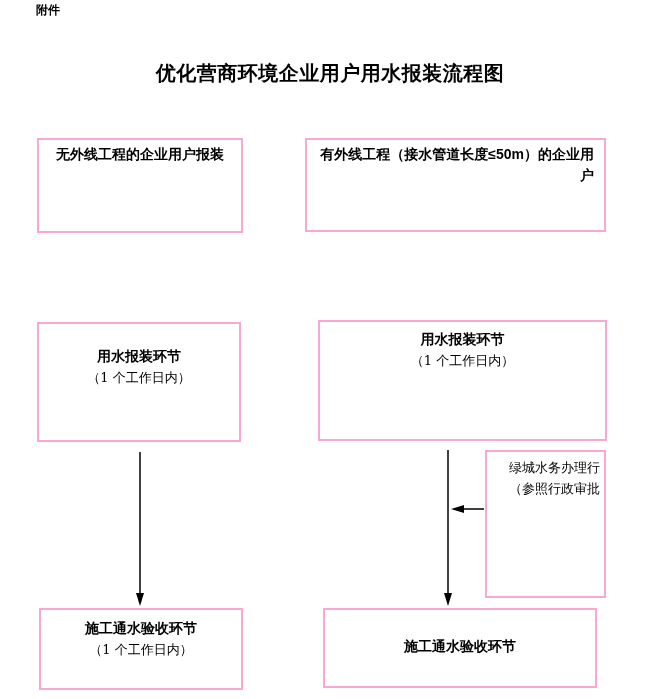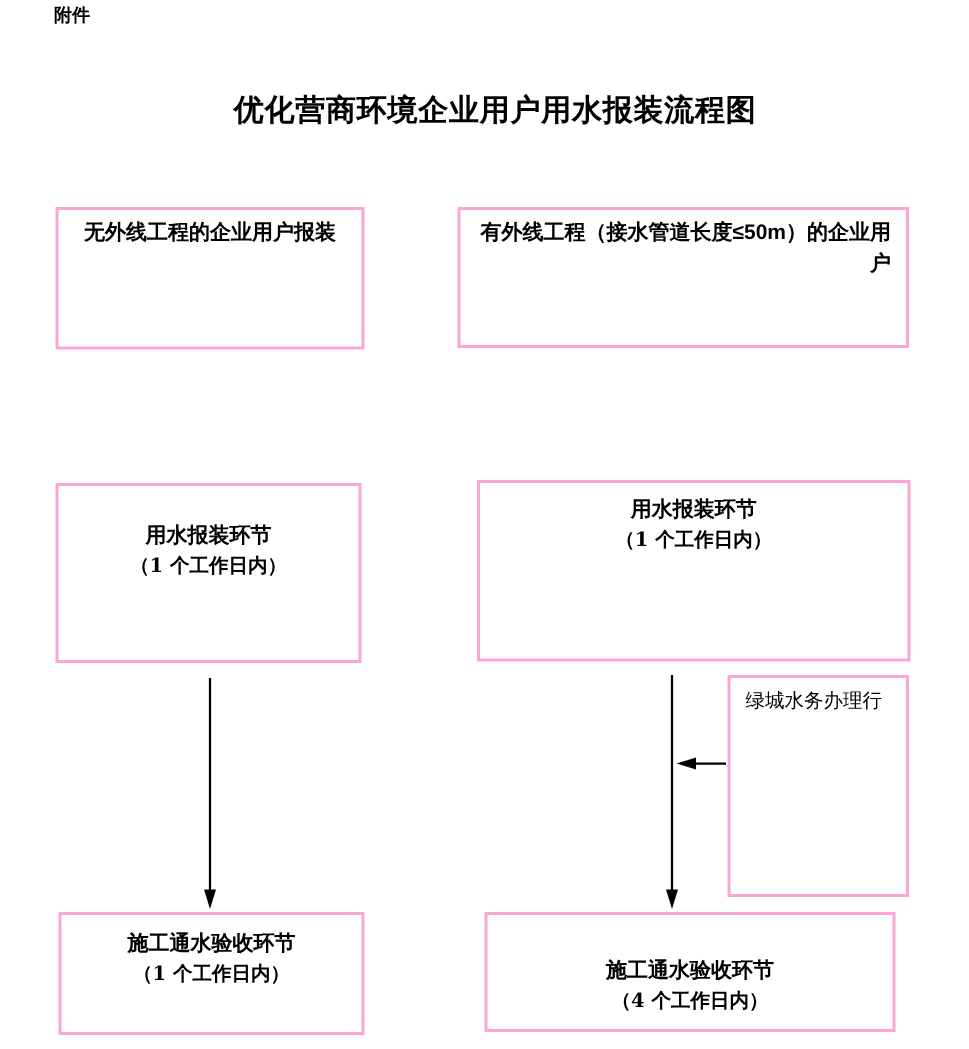--- a/index.html
+++ b/index.html
@@ -41,33 +41,33 @@
     background: #ffffff;
     border: 2px solid #f9a8d4;
     box-sizing: border-box;
     font-size: 14px;
     line-height: 21px;
   }
   .fbox.thick { border-width: 2px; }
   .fbox .bold-line { font-weight: bold; }
   .fbox .sub-line {
     font-family: "DejaVu Serif", serif;
-    font-weight: bold;
+    font-weight: normal;
     font-size: 13px;
   }
   .center-text { text-align: center; }
   .left-text   { text-align: right; }
 
   
   .box-top-left     { left: 37px;  top: 138px; width: 206px; height: 95px;  padding-top: 4px; }
   .box-top-right    { left: 305px; top: 138px; width: 301px; height: 94px;  padding: 4px 10px 0 12px; }
   .box-mid-left     { left: 37px;  top: 322px; width: 204px; height: 120px; padding-top: 22px; }
   .box-mid-right    { left: 318px; top: 320px; width: 289px; height: 121px; padding-top: 7px; }
   .box-approval     { left: 485px; top: 450px; width: 121px; height: 148px;
-                      padding: 6px 16px 0 10px;
+                      padding: 6px 4px 0 10px;
                       font-family: "DejaVu Serif", serif;
                       font-size: 13px; line-height: 20.5px; }
   .box-bottom-left  { left: 39px;  top: 608px; width: 204px; height: 82px;  padding-top: 8px; }
   .box-bottom-right { left: 323px; top: 608px; width: 274px; height: 80px;  padding-top: 26px; }
 
   .arrow-layer {
     position: absolute;
     left: 0;
     top: 0;
     width: 646px;
@@ -102,25 +102,25 @@
     <div class="bold-line">有外线工程（接水管道长度≤50m）的企业用户</div>
   </div>
 
   <div class="fbox box-mid-right center-text">
     <div class="bold-line">用水报装环节</div>
     <div class="sub-line">（1 个工作日内）</div>
   </div>
 
   <div class="fbox box-approval left-text">
     <div>绿城水务办理行</div>
+    <div>（参照行政审批</div>
   </div>
 
   <div class="fbox box-bottom-right center-text">
     <div class="bold-line">施工通水验收环节</div>
-    <div class="sub-line">（4 个工作日内）</div>
   </div>
 
   <svg class="arrow-layer" viewBox="0 0 646 699" xmlns="http://www.w3.org/2000/svg">
 
     <g>
       <line x1="140" y1="452" x2="140" y2="595" stroke="#000000" stroke-width="1.5"></line>
       <polygon points="140,606 136,593 144,593" fill="#000000"></polygon>
     </g>
 
     <g>

